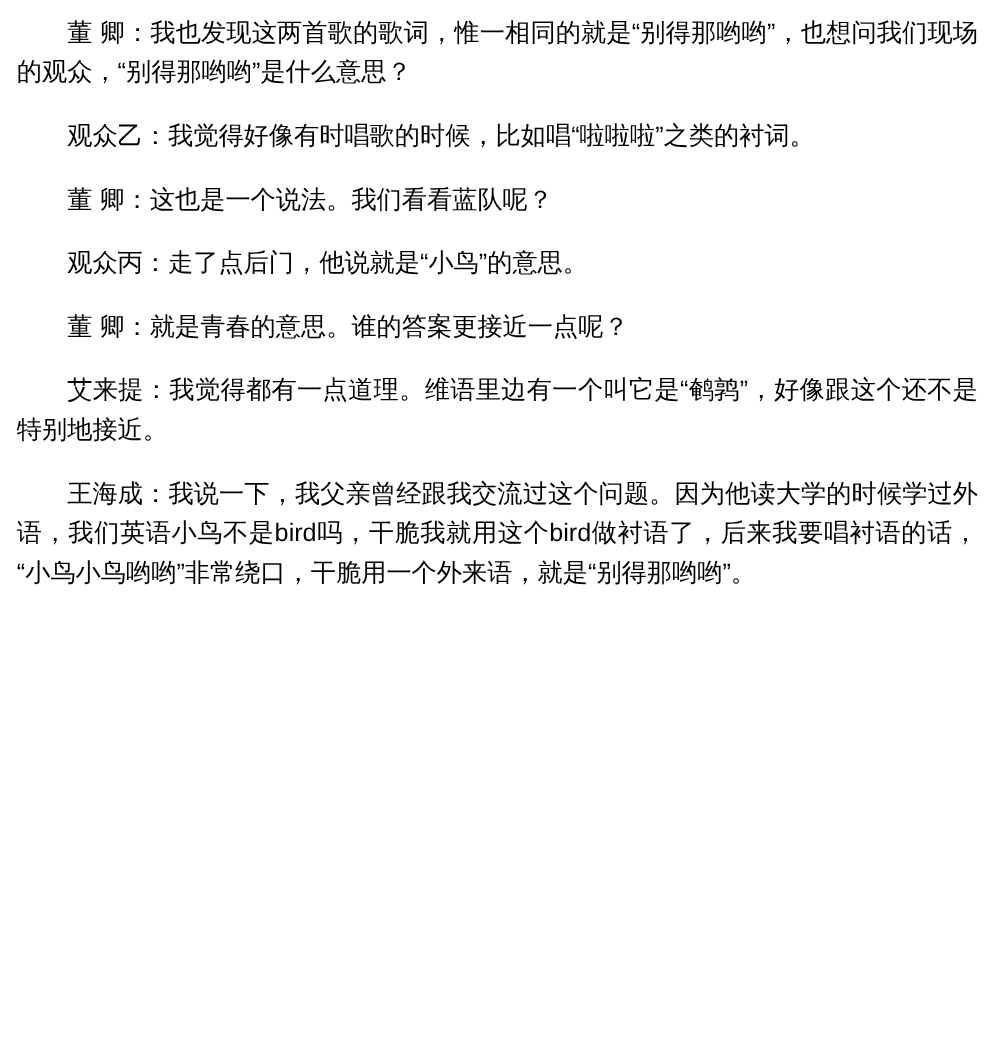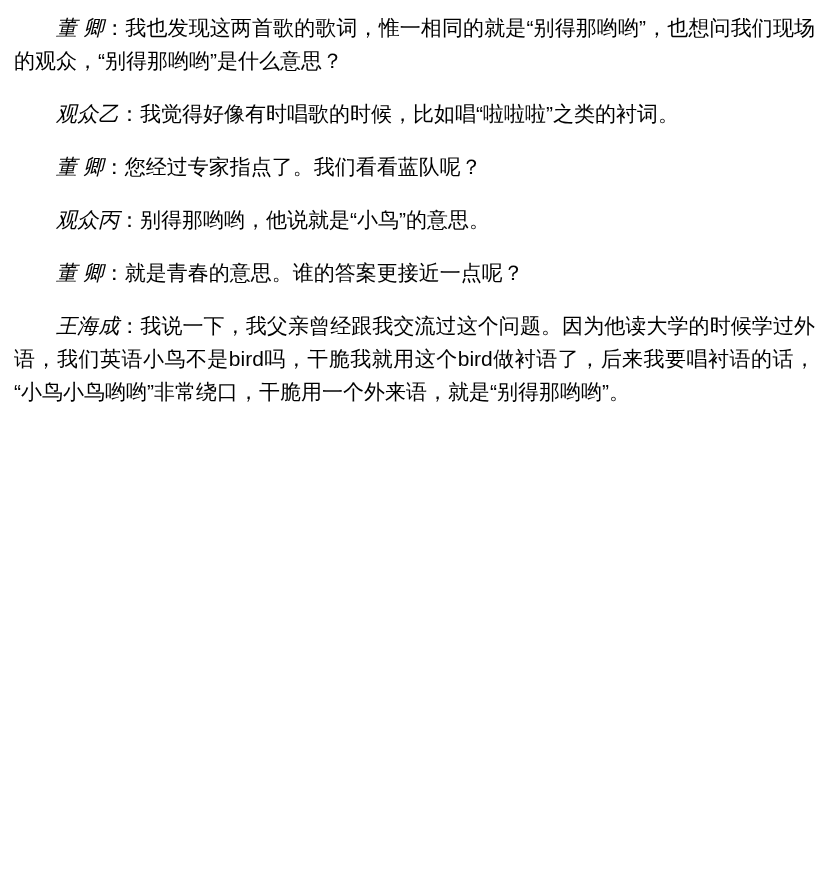--- a/index.html
+++ b/index.html
@@ -21,39 +21,40 @@
     -webkit-font-smoothing: antialiased;
   }
   p.para {
     margin: 0 0 20px 0;
     text-indent: 2em;
     text-align: justify;
     text-justify: inter-ideograph;
     word-break: break-all;
   }
   p.para:last-child { margin-bottom: 0; }
-  .speaker { font-weight: normal; font-style: italic; }
+  .speaker { font-weight: normal; }
 </style>
 </head>
 <body>
 
 <div class="document">
 
   <p class="para"><span class="speaker">董 卿</span><span>：</span><span>我也发现这两首歌的歌词，惟一相同的就是“别得那哟哟”，也想问我们现场的观众，“别得那哟哟”是什么意思？</span></p>
 
 
 
   <p class="para"><span class="speaker">观众乙</span><span>：</span><span>我觉得好像有时唱歌的时候，比如唱“啦啦啦”之类的衬词。</span></p>
 
-  <p class="para"><span class="speaker">董 卿</span><span>：</span><span>您经过专家指点了。我们看看蓝队呢？</span></p>
+  <p class="para"><span class="speaker">董 卿</span><span>：</span><span>这也是一个说法。我们看看蓝队呢？</span></p>
 
 
 
-  <p class="para"><span class="speaker">观众丙</span><span>：</span><span>别得那哟哟，他说就是“小鸟”的意思。</span></p>
+  <p class="para"><span class="speaker">观众丙</span><span>：</span><span>走了点后门，他说就是“小鸟”的意思。</span></p>
 
 
 
   <p class="para"><span class="speaker">董 卿</span><span>：</span><span>就是青春的意思。谁的答案更接近一点呢？</span></p>
 
+  <p class="para"><span class="speaker">艾来提</span><span>：</span><span>我觉得都有一点道理。维语里边有一个叫它是“鹌鹑”，好像跟这个还不是特别地接近。</span></p>
 
   <p class="para"><span class="speaker">王海成</span><span>：</span><span>我说一下，我父亲曾经跟我交流过这个问题。因为他读大学的时候学过外语，我们英语小鸟不是bird吗，干脆我就用这个bird做衬语了，后来我要唱衬语的话，“小鸟小鸟哟哟”非常绕口，干脆用一个外来语，就是“别得那哟哟”。</span></p>
 
 </div>
 
 </body></html>

